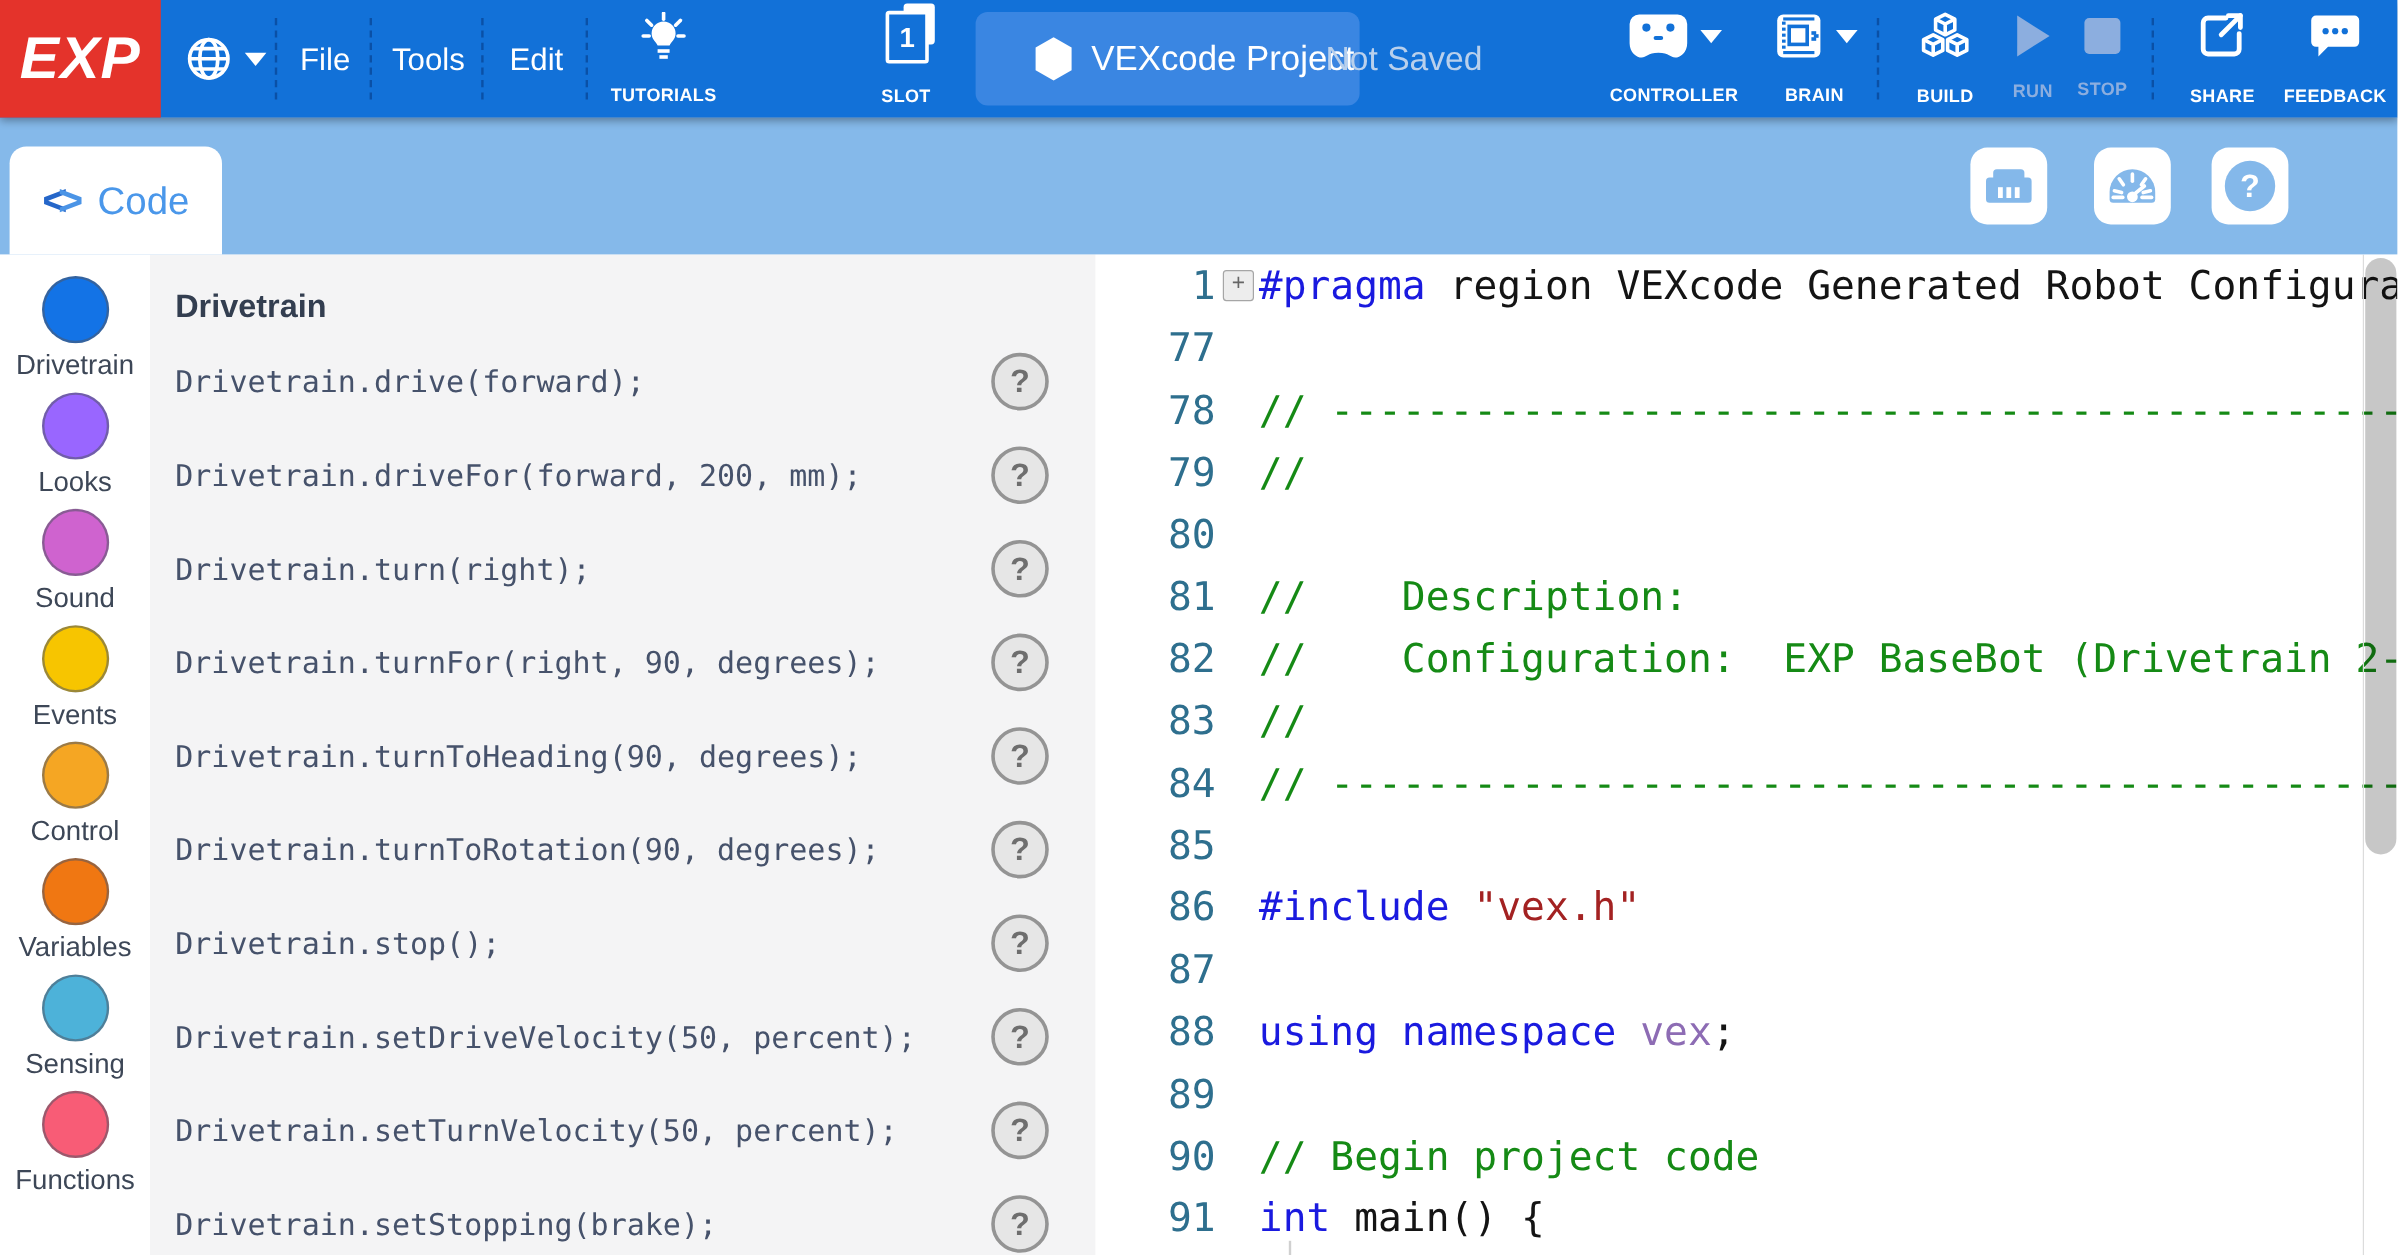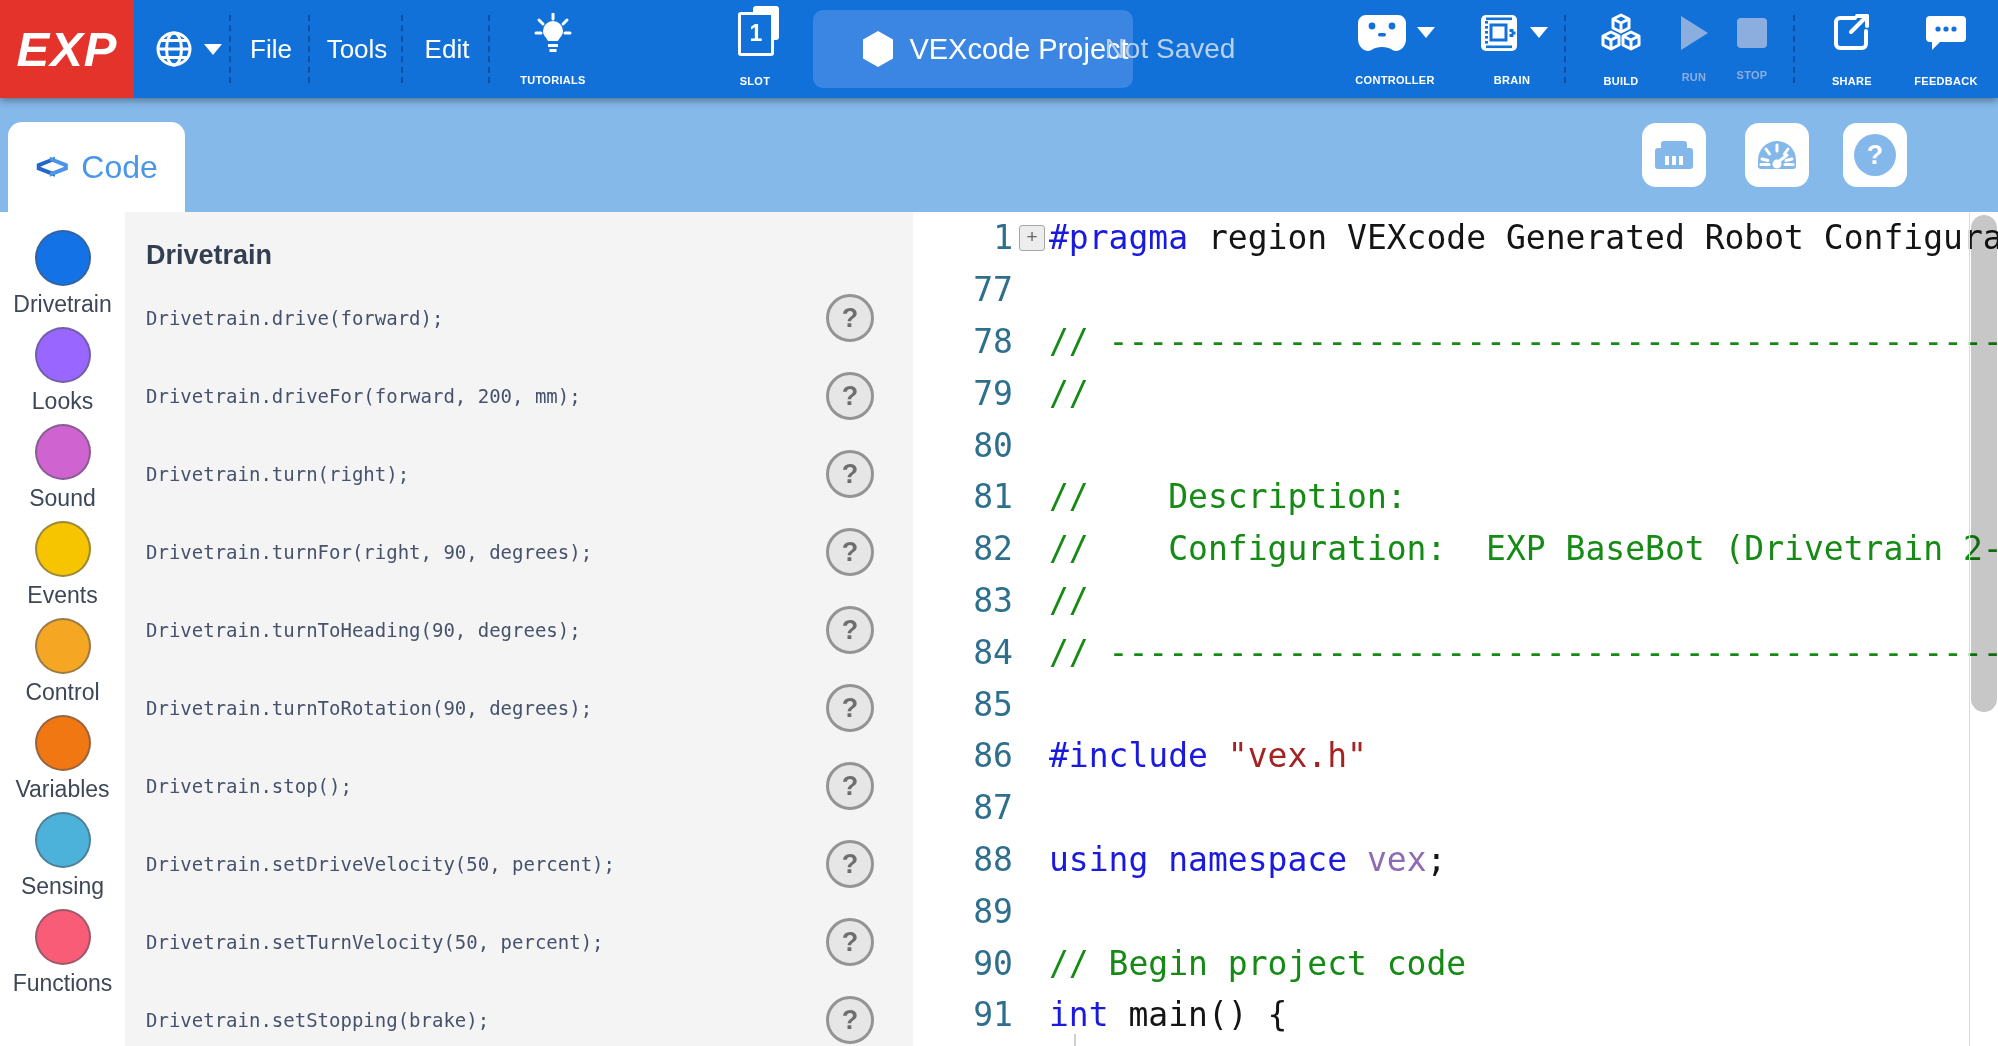--- a/index.html
+++ b/index.html
@@ -9,21 +9,21 @@
   
   .topbar{position:absolute;left:0;top:0;width:100%;height:98px;background:#1271d8;
           box-shadow:0 3px 7px rgba(0,0,0,.35);z-index:30;}
   .logo{position:absolute;left:0;top:0;width:134px;height:98px;background:#e4332b;
         display:flex;align-items:center;justify-content:center;}
   .logo span{color:#fff;font-size:49px;font-weight:800;font-style:italic;letter-spacing:1px;}
   .tb-abs{position:absolute;top:0;height:98px;display:flex;align-items:center;justify-content:center;color:#fff;}
   .tb-menu{font-size:26px;font-weight:500;cursor:default;}
   .tb-sep{position:absolute;top:15px;height:68px;width:0;border-left:2px dashed rgba(8,70,150,.75);}
   .tb-col{position:absolute;top:0;height:98px;display:flex;flex-direction:column;align-items:center;justify-content:center;gap:5px;color:#fff;}
-  .tb-col .cap{font-size:11px;font-weight:700;letter-spacing:.3px;margin-top:16px;}
+  .tb-col .cap{font-size:15px;font-weight:700;letter-spacing:.3px;margin-top:16px;}
   .caret{width:0;height:0;border-left:9px solid transparent;border-right:9px solid transparent;border-top:11px solid #fff;margin-left:9px;}
   .globe-wrap{display:flex;align-items:center;}
   .slot-doc{position:relative;width:34px;height:42px;}
   .slot-doc .back{position:absolute;right:-7px;top:-6px;width:26px;height:34px;background:#fff;border-radius:3px;}
   .slot-doc .front{position:absolute;left:0;top:0;width:30px;height:38px;background:#1271d8;border:3px solid #fff;border-radius:3px;
                    display:flex;align-items:center;justify-content:center;color:#fff;font-size:23px;font-weight:700;}
   .proj-pill{position:absolute;left:813px;top:10px;width:276px;height:78px;background:#3a86e2;border-radius:10px;
              display:flex;align-items:center;justify-content:center;gap:14px;color:#fff;padding-left:44px;}
   .proj-pill .plabel{font-size:29px;font-weight:500;}
   .notsaved{color:#b9d0ec;font-size:28px;}
@@ -50,21 +50,21 @@
   
   .sidebar{position:absolute;left:0;top:0;width:125px;height:100%;background:#fff;padding-top:18px;box-sizing:border-box;}
   .cat{height:97px;display:flex;flex-direction:column;align-items:center;justify-content:flex-start;cursor:pointer;}
   .cat .dot{width:56px;height:56px;border-radius:50%;border:2px solid rgba(80,86,100,.55);box-sizing:border-box;}
   .cat .clabel{margin-top:5px;font-size:23px;color:#3d4757;}
 
   
   .panel{position:absolute;left:125px;top:0;width:788px;height:100%;background:#f4f4f5;overflow:hidden;}
   .panel-header{margin:28px 0 8px 21px;font-size:27px;font-weight:700;color:#333e50;}
   .cmd-row{height:78px;display:flex;align-items:center;padding:0 39px 0 21px;box-sizing:border-box;}
-  .cmd-text{flex:1;font-family:"DejaVu Sans Mono",monospace;font-size:19px;color:#46526b;white-space:nowrap;overflow:hidden;}
+  .cmd-text{flex:1;font-family:"DejaVu Sans Mono",monospace;font-size:25px;color:#46526b;white-space:nowrap;overflow:hidden;}
   .help-btn{width:48px;height:48px;border-radius:50%;background:#e6e6e6;border:3px solid #949494;box-sizing:border-box;
             color:#6e6e6e;font-size:27px;font-weight:700;display:flex;align-items:center;justify-content:center;flex:none;}
 
   
   .editor{position:absolute;left:913px;top:0;right:0;height:100%;background:#fff;overflow:hidden;}
   .code-line{height:51.8px;display:flex;align-items:center;white-space:pre;font-family:"DejaVu Sans Mono",monospace;font-size:33px;}
   .code-line .num{display:inline-block;width:100px;text-align:right;color:#2e6f8e;flex:none;}
   .code-line .gutter{display:inline-block;width:36px;flex:none;position:relative;}
   .fold{position:absolute;left:6px;top:-13px;width:24px;height:24px;background:#ededed;border:1px solid #a6a6a6;border-radius:3px;
         color:#666;font-size:19px;line-height:22px;text-align:center;font-family:"Liberation Sans",sans-serif;}

